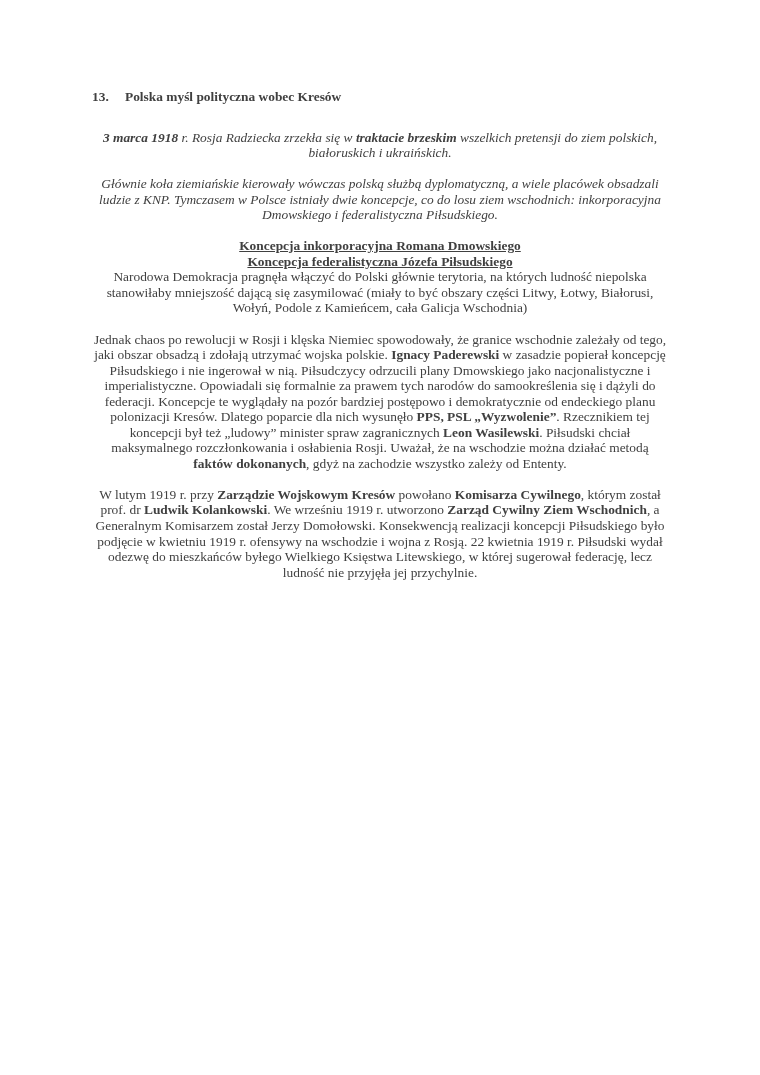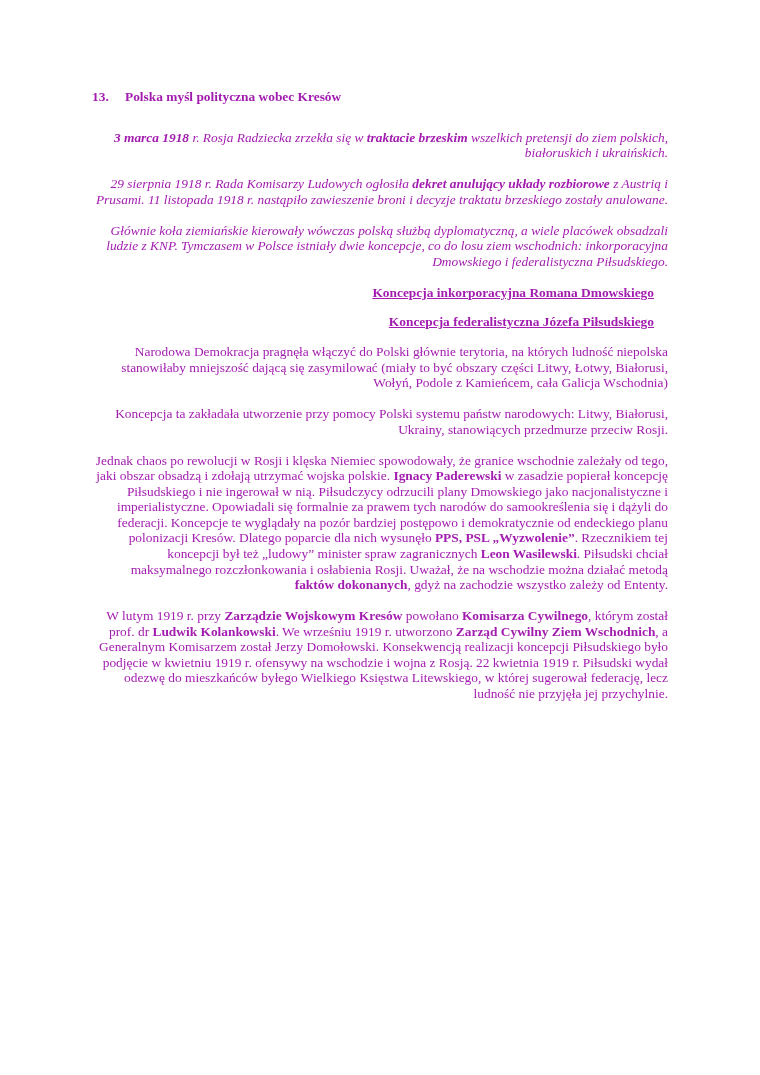--- a/index.html
+++ b/index.html
@@ -10,59 +10,57 @@
   .page {
     position: relative;
     width: 760px;
     height: 1075px;
     background: #ffffff;
     box-sizing: border-box;
     padding: 89px 92px 60px 92px;
     font-family: "Liberation Serif", "DejaVu Serif", serif;
     font-size: 13.4px;
     line-height: 1.16;
-    color: #a21caf;
+    color: #404040;
     overflow: hidden;
   }
   .doc-heading {
     font-size: 13.4px;
     font-weight: bold;
     margin: 0 0 25px 0;
     line-height: 1.16;
   }
   .doc-heading .num {
     display: inline-block;
     min-width: 33px;
   }
   .para {
     margin: 0 0 15.5px 0;
-    text-align: right;
+    text-align: center;
   }
   .italic {
     font-style: italic;
   }
   .section-heading {
-    margin: 14px;
+    margin: 0;
   }
   .bold {
     font-weight: bold;
   }
   .underline {
     text-decoration: underline;
   }
 </style>
 </head>
 <body>
 
 <div class="page">
   <h1 class="doc-heading"><span class="num">13.</span><span>Polska myśl polityczna wobec Kresów</span></h1>
   <div>
       <p class="para italic"><span class="bold">3 marca 1918</span><span> r. Rosja Radziecka zrzekła się w </span><span class="bold">traktacie brzeskim</span><span> wszelkich pretensji do ziem polskich, białoruskich i ukraińskich.</span></p>
-      <p class="para italic"><span>29 sierpnia 1918 r. Rada Komisarzy Ludowych ogłosiła </span><span class="bold">dekret anulujący układy rozbiorowe</span><span> z Austrią i Prusami. 11 listopada 1918 r. nastąpiło zawieszenie broni i decyzje traktatu brzeskiego zostały anulowane.</span></p>
       <p class="para italic"><span>Głównie koła ziemiańskie kierowały wówczas polską służbą dyplomatyczną, a wiele placówek obsadzali ludzie z KNP. Tymczasem w Polsce istniały dwie koncepcje, co do losu ziem wschodnich: inkorporacyjna Dmowskiego i federalistyczna Piłsudskiego.</span></p>
       <p class="para section-heading"><span class="bold underline">Koncepcja inkorporacyjna Romana Dmowskiego</span></p>
       <p class="para section-heading"><span class="bold underline">Koncepcja federalistyczna Józefa Piłsudskiego</span></p>
       <p class="para"><span>Narodowa Demokracja pragnęła włączyć do Polski głównie terytoria, na których ludność niepolska stanowiłaby mniejszość dającą się zasymilować (miały to być obszary części Litwy, Łotwy, Białorusi, Wołyń, Podole z Kamieńcem, cała Galicja Wschodnia)</span></p>
-      <p class="para"><span>Koncepcja ta zakładała utworzenie przy pomocy Polski systemu państw narodowych: Litwy, Białorusi, Ukrainy, stanowiących przedmurze przeciw Rosji.</span></p>
       <p class="para"><span>Jednak chaos po rewolucji w Rosji i klęska Niemiec spowodowały, że granice wschodnie zależały od tego, jaki obszar obsadzą i zdołają utrzymać wojska polskie. </span><span class="bold">Ignacy Paderewski</span><span> w zasadzie popierał koncepcję Piłsudskiego i nie ingerował w nią. Piłsudczycy odrzucili plany Dmowskiego jako nacjonalistyczne i imperialistyczne. Opowiadali się formalnie za prawem tych narodów do samookreślenia się i dążyli do federacji. Koncepcje te wyglądały na pozór bardziej postępowo i demokratycznie od endeckiego planu polonizacji Kresów. Dlatego poparcie dla nich wysunęło </span><span class="bold">PPS, PSL „Wyzwolenie”</span><span>. Rzecznikiem tej koncepcji był też „ludowy” minister spraw zagranicznych </span><span class="bold">Leon Wasilewski</span><span>. Piłsudski chciał maksymalnego rozczłonkowania i osłabienia Rosji. Uważał, że na wschodzie można działać metodą </span><span class="bold">faktów dokonanych</span><span>, gdyż na zachodzie wszystko zależy od Ententy.</span></p>
       <p class="para"><span>W lutym 1919 r. przy </span><span class="bold">Zarządzie Wojskowym Kresów</span><span> powołano </span><span class="bold">Komisarza Cywilnego</span><span>, którym został prof. dr </span><span class="bold">Ludwik Kolankowski</span><span>. We wrześniu 1919 r. utworzono </span><span class="bold">Zarząd Cywilny Ziem Wschodnich</span><span>, a Generalnym Komisarzem został Jerzy Domołowski. Konsekwencją realizacji koncepcji Piłsudskiego było podjęcie w kwietniu 1919 r. ofensywy na wschodzie i wojna z Rosją. 22 kwietnia 1919 r. Piłsudski wydał odezwę do mieszkańców byłego Wielkiego Księstwa Litewskiego, w której sugerował federację, lecz ludność nie przyjęła jej przychylnie.</span></p>
     </div>
 </div>
 
 </body></html>

